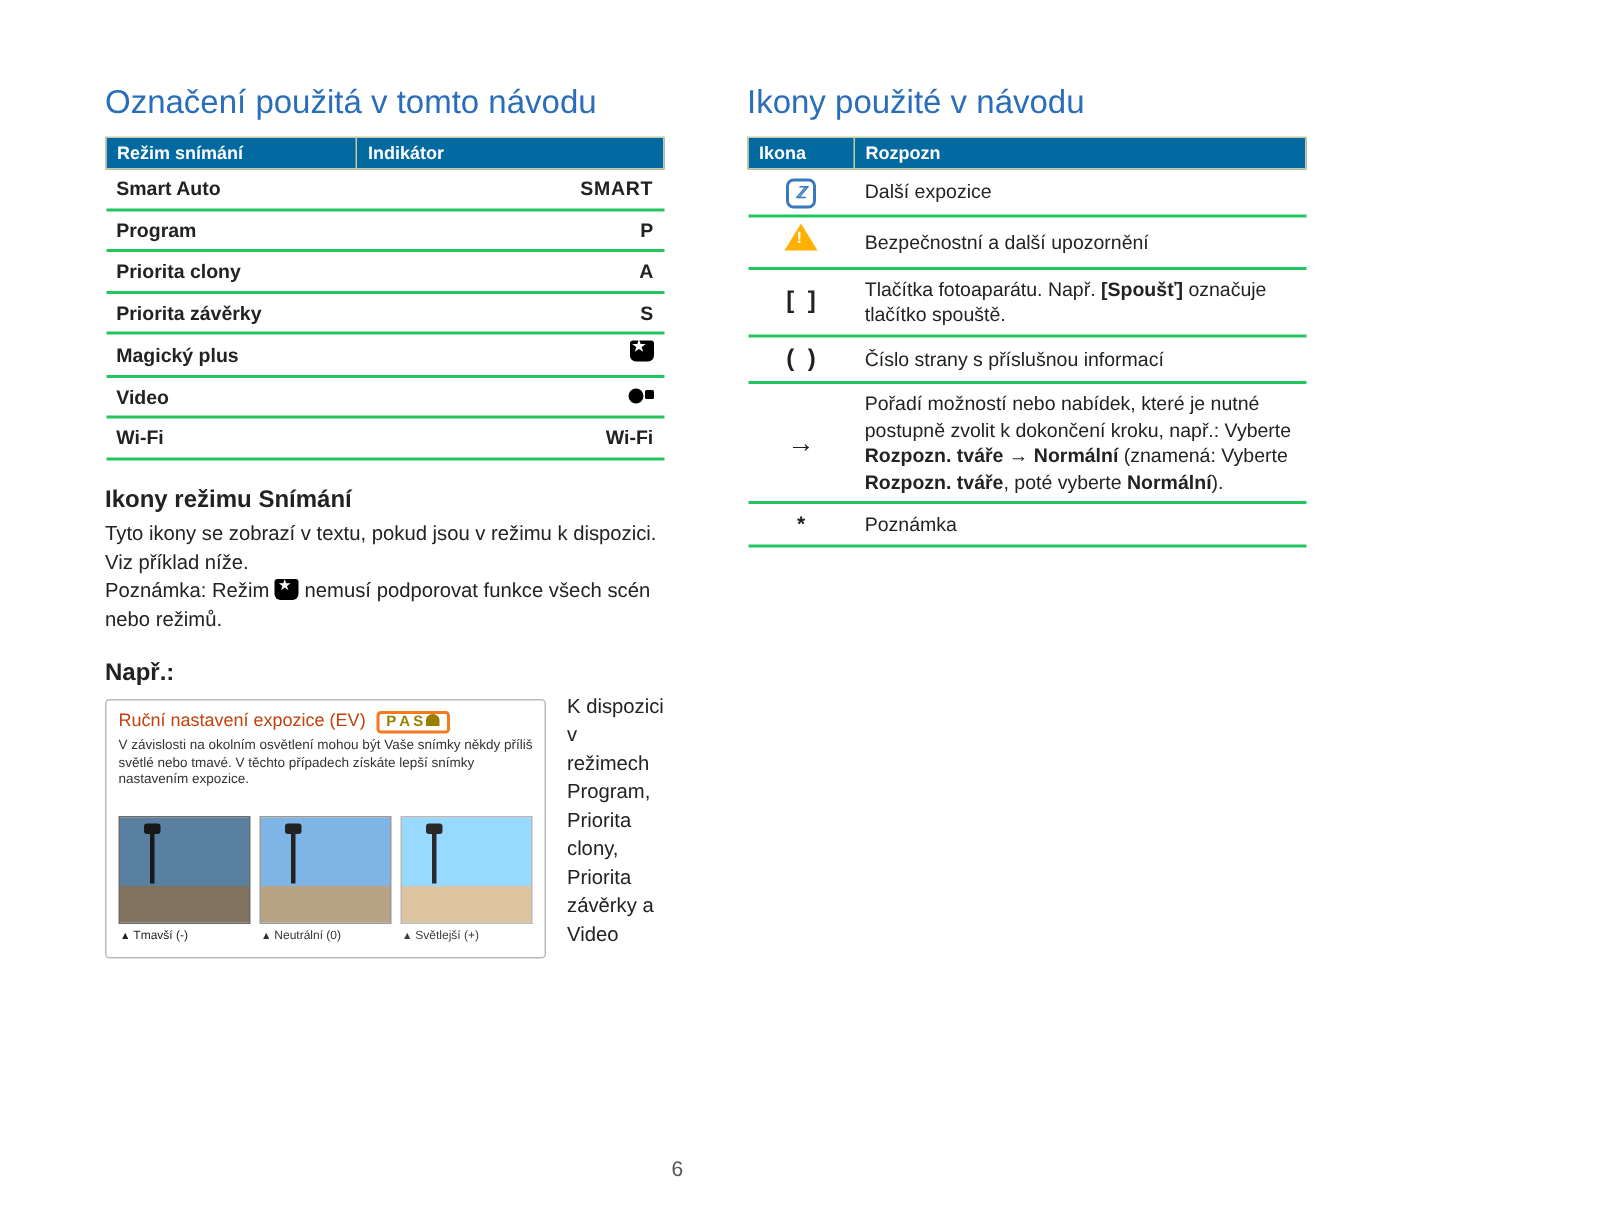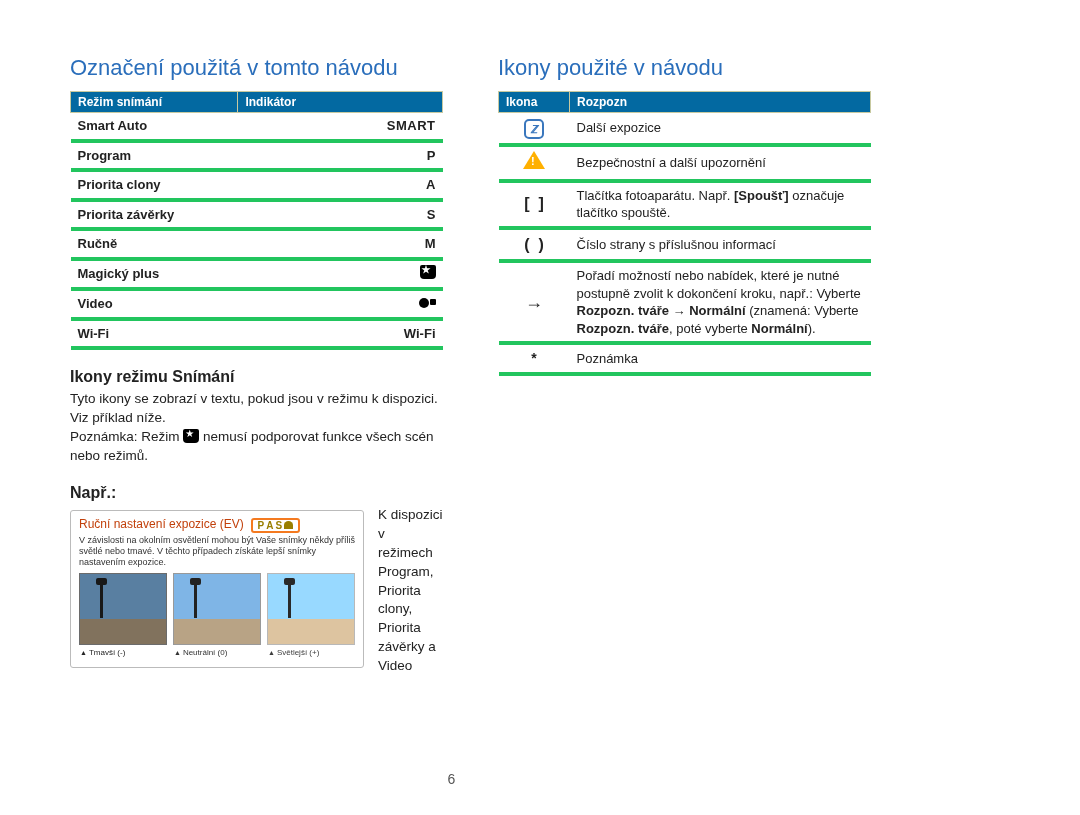--- a/index.html
+++ b/index.html
@@ -40,21 +40,21 @@
     background: #0369a1;
     color: #fff;
     text-align: left;
     padding: 3px 7px;
     font-weight: bold;
     border: 1px solid #c7c9a0;
     font-size: 12px;
   }
   table.mode-table td, table.icon-table td {
     padding: 4px 7px;
-    border-bottom: 4px solid #22c55e;
+    border-bottom: 2px solid #22c55e;
     vertical-align: middle;
     line-height: 1.35;
   }
   table.mode-table td.indicator {
     text-align: right;
     font-weight: bold;
   }
   .smart {
     font-family: Arial Black, Arial, sans-serif;
     letter-spacing: 0.5px;
@@ -128,21 +128,21 @@
   }
   .example-desc {
     font-size: 9px;
     line-height: 1.25;
     margin-top: 2px;
     color: #333;
   }
   .thumb-row {
     display: flex;
     gap: 6px;
-    margin-top: 4px;
+    margin-top: 19px;
   }
   .thumb {
     width: 88px;
     height: 72px;
     background: linear-gradient(to bottom, #7fb5e6 0%, #7fb5e6 65%, #b8a385 65%, #b8a385 100%);
     position: relative;
     border: 1px solid #999;
     box-sizing: border-box;
   }
   .thumb .lamp {
@@ -256,24 +256,20 @@
         <td class="bold">Program</td>
         <td class="indicator">P</td>
       </tr>
       <tr>
         <td class="bold">Priorita clony</td>
         <td class="indicator">A</td>
       </tr>
       <tr>
         <td class="bold">Priorita závěrky</td>
         <td class="indicator">S</td>
-      </tr>
-      <tr>
-        <td class="bold">Ručně</td>
-        <td class="indicator">M</td>
       </tr>
       <tr>
         <td class="bold">Magický plus</td>
         <td class="indicator"><span class="blk-icon"></span></td>
       </tr>
       <tr>
         <td class="bold">Video</td>
         <td class="indicator"><span class="video-dot">
                 <span class="d1"></span>
                 <span class="d2"></span>

